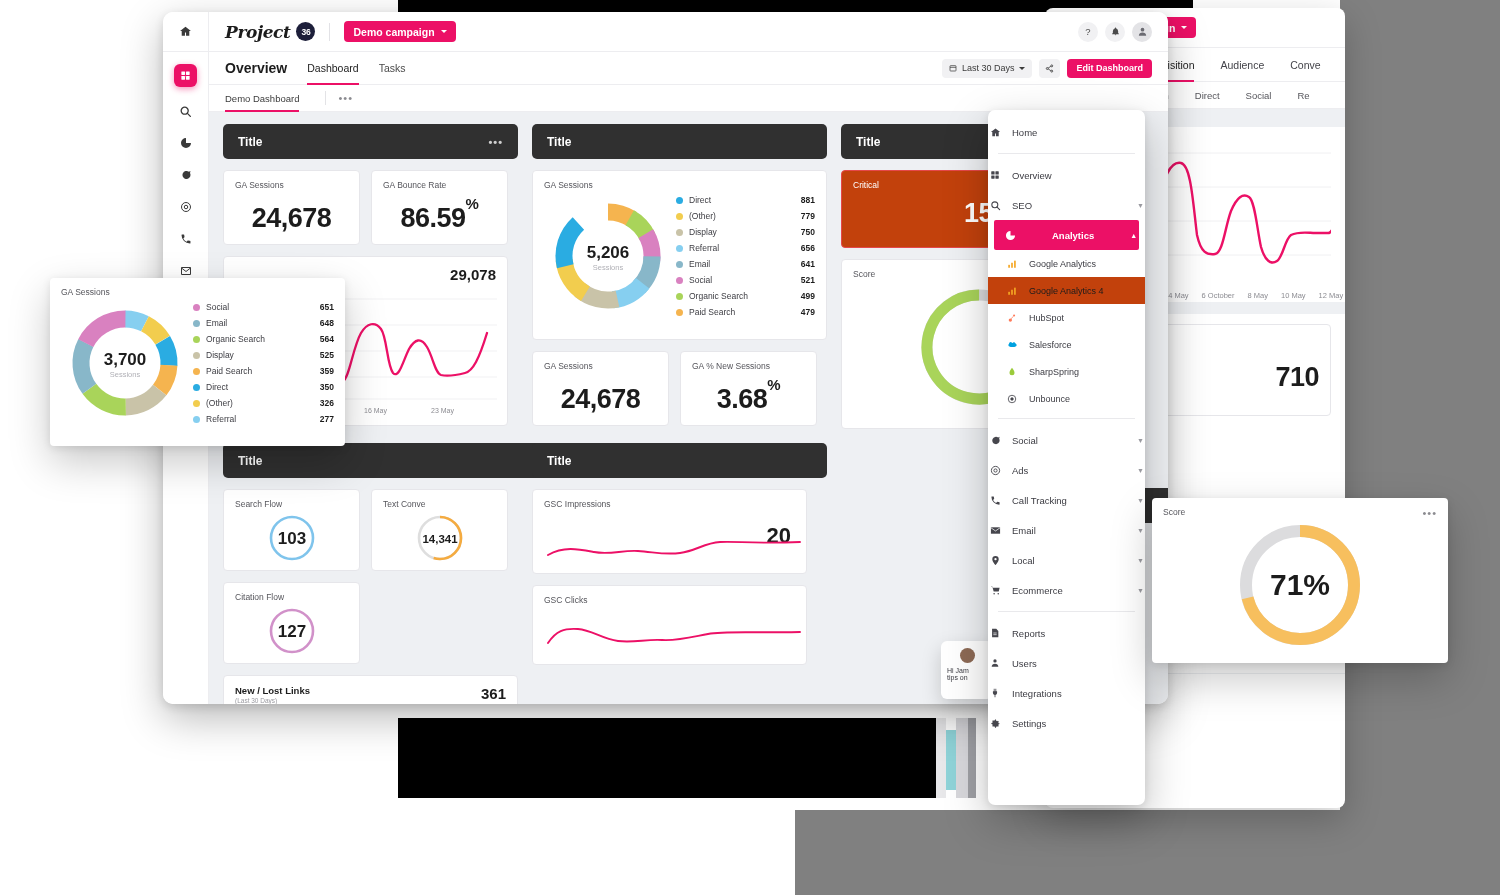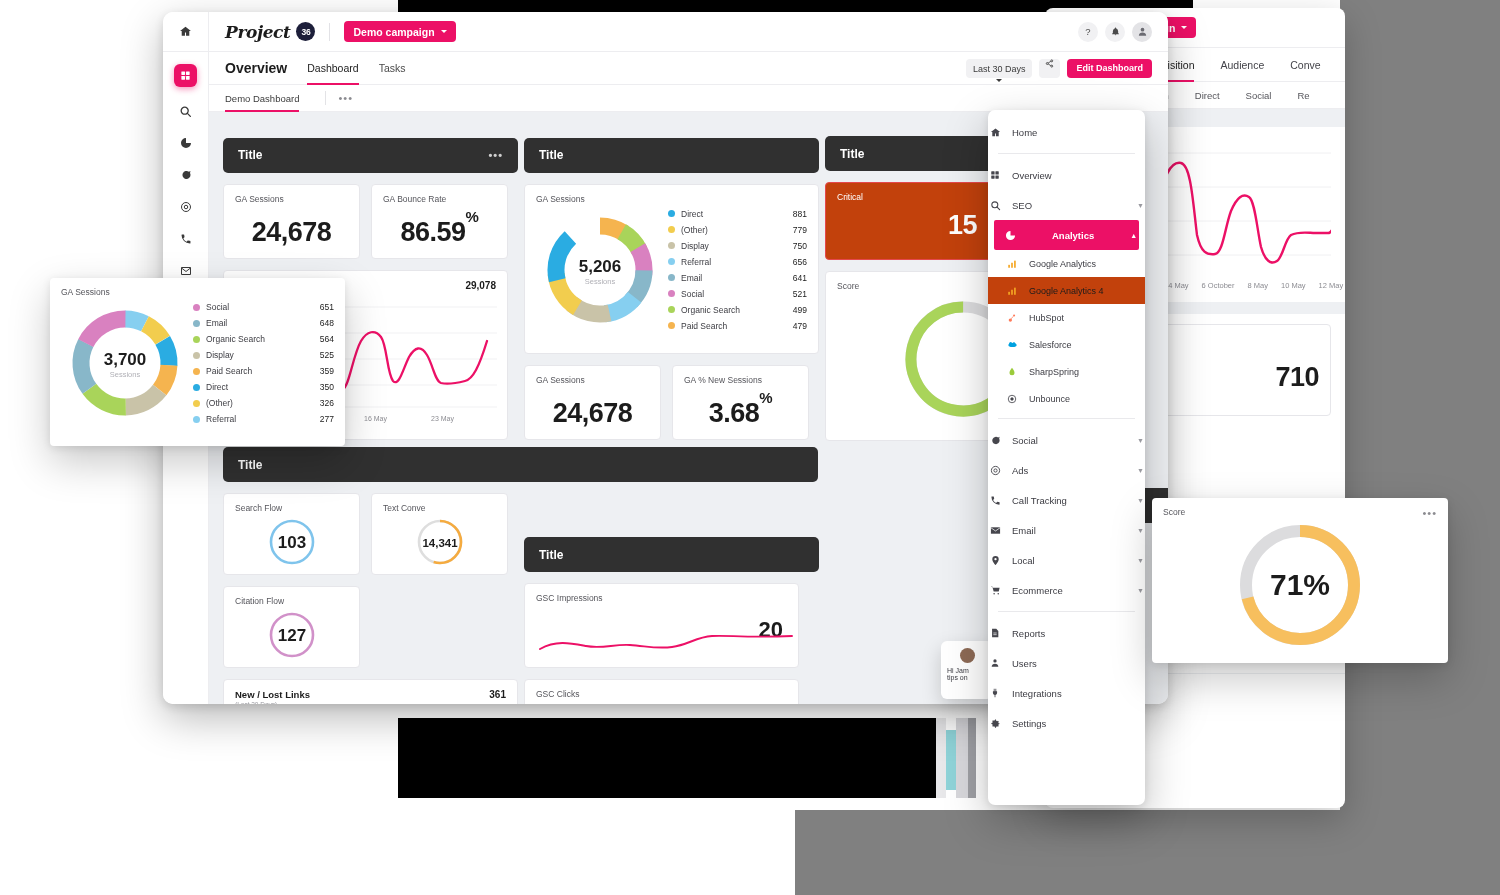--- a/index.html
+++ b/index.html
@@ -73,34 +73,34 @@
     height:33px; border-bottom:1px solid #ededf0; display:flex; align-items:center;
     padding:0 16px; gap:20px; background:#fff;
   }
   .page-title { font-size:14px; font-weight:700; color:#1c1c1c; }
   .tab { font-size:10.5px; color:#4a4a4a; height:33px; display:flex; align-items:center; cursor:pointer; position:relative; }
   .tab.active { color:#1c1c1c; }
   .tab.active::after { content:""; position:absolute; left:0;right:0;bottom:0;height:2px;background:#ec1066; }
   .nav-right { margin-left:auto; display:flex; align-items:center; gap:7px; }
   .chip {
     height:19px; background:#f1f1f3; border:none; border-radius:4px; padding:0 7px;
-    font-size:9px; color:#3b3b3b; display:flex; align-items:center; gap:5px; cursor:pointer;flex-direction:column;
+    font-size:9px; color:#3b3b3b; display:flex; align-items:center; gap:5px; cursor:pointer;
   }
   .btn-pink {
     height:19px; background:#ec1066; color:#fff; border:none; border-radius:4px;
     padding:0 9px; font-size:9px; font-weight:600; cursor:pointer;
   }
 
   .sub-row { height:27px; border-bottom:1px solid #ededf0; display:flex; align-items:center; padding:0 16px; gap:0; background:#fff; }
   .sub-tab { font-size:9.5px; color:#3b3b3b; height:27px; display:flex; align-items:center; position:relative; padding-right:14px; cursor:pointer; }
   .sub-tab.active::after { content:""; position:absolute; left:0;right:14px;bottom:0;height:2px;background:#ec1066; }
   .sub-div { width:1px;height:14px;background:#e3e3e6; margin:0 12px; }
   .dots { color:#8b8b90; font-size:11px; letter-spacing:1px; cursor:pointer; }
 
-  .canvas { flex:1; background:#eef0f3; padding:24px 14px; display:flex; gap:6px; align-items:center; flex-wrap:wrap; overflow:hidden; }
+  .canvas { flex:1; background:#eef0f3; padding:12px 14px; display:flex; gap:14px; align-items:flex-start; flex-wrap:wrap; overflow:hidden; }
 
   
   .group { width:295px; }
   .group-head {
     background:#303030; color:#fff; border-radius:5px; height:35px;
     display:flex; align-items:center; padding:0 15px; font-size:12px; font-weight:600;
     margin-bottom:11px;
   }
   .group-head .dots { margin-left:auto; color:#cfcfcf; }
 
@@ -118,35 +118,35 @@
   .card-red .card-label { color:#fff; }
   .card-red .kpi { color:#fff; }
 
   
   .donut-card { width:295px; height:170px; }
   .donut-wrap { display:flex; align-items:center; gap:4px; margin-top:2px; }
   .legend { font-size:8.5px; color:#3c3c42; flex:1; }
   .legend-row { display:flex; align-items:center; gap:6px; height:16px; }
   .dot { width:7px;height:7px;border-radius:50%; flex:none; }
   .legend-name { flex:1; }
-  .legend-val { font-weight:400; color:#1c1c1c; }
+  .legend-val { font-weight:700; color:#1c1c1c; }
 
   .ring-num { font-size:17px; font-weight:700; fill:#1c1c1c; }
   .ring-sub { font-size:7.5px; fill:#b0b0b6; }
 
   
   .mini-card { width:137px; height:82px; }
   .mini-center { display:flex; justify-content:center; margin-top:4px; }
 
   
   .chart-card { width:295px; height:170px; }
   .chart-head { display:flex; align-items:flex-start; }
   .chart-title { font-size:9.5px; font-weight:700; color:#1c1c1c; }
   .chart-sub { font-size:6.5px; color:#9a9aa0; margin-top:1px; }
-  .chart-total { margin-left:auto; font-size:10px; font-weight:700; color:#1c1c1c; }
+  .chart-total { margin-left:auto; font-size:15px; font-weight:700; color:#1c1c1c; }
 
   
   #nav-panel {
     position:absolute; left:988px; top:110px; width:157px; height:695px;
     background:#fff; border-radius:7px;
     box-shadow:0 16px 44px rgba(0,0,0,.25), 0 2px 8px rgba(0,0,0,.10);
     overflow:hidden; padding:7px 0;
   }
   .nav-item {
     height:30px; display:flex; align-items:center; gap:11px; padding:0 1px;
@@ -243,21 +243,21 @@
           <line x1="0" y1="52" x2="272" y2="52"></line>
         <line x1="0" y1="86" x2="272" y2="86"></line>
           <line x1="0" y1="120" x2="272" y2="120"></line>
       </g>
       <path d="M98,78 C104,40 112,26 122,28 C132,30 134,68 138,100 C142,118 148,120 156,119 C164,118 166,92 172,76 C178,62 184,58 190,62 C196,66 198,94 202,112 C206,126 212,130 218,126 C224,122 226,104 232,100 C240,96 250,98 256,98 C262,98 266,98 270,98" fill="none" stroke="#ec1066" stroke-width="2.4" stroke-linecap="round"></path>
       <path d="M270,98 C276,96 282,70 288,56" fill="none" stroke="#ec1066" stroke-width="2.4"></path>
     </svg>
     <div style="display:flex;gap:20px;font-size:7.5px;color:#8c8c92;padding-left:88px;margin-top:2px;">
       <span style="visibility:hidden">s 4</span>
     </div>
-    <div style="position:absolute;left:96px;bottom:12px;display:flex;gap:13px;font-size:7.5px;color:#8c8c92;">
+    <div style="position:absolute;left:96px;bottom:2px;display:flex;gap:13px;font-size:7.5px;color:#8c8c92;">
       <span>May</span>
       <span>4 May</span>
       <span>6 October</span>
       <span>8 May</span>
       <span>10 May</span>
       <span>12 May</span>
     </div>
   </div>
 
   <div class="g4-band" style="height:12px"></div>

